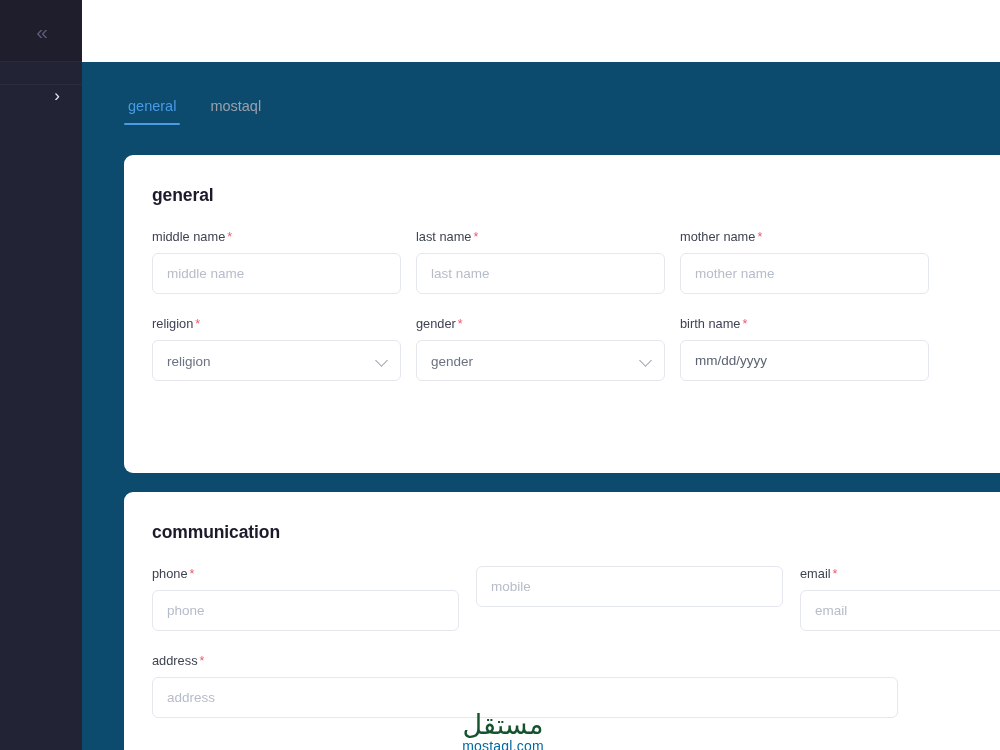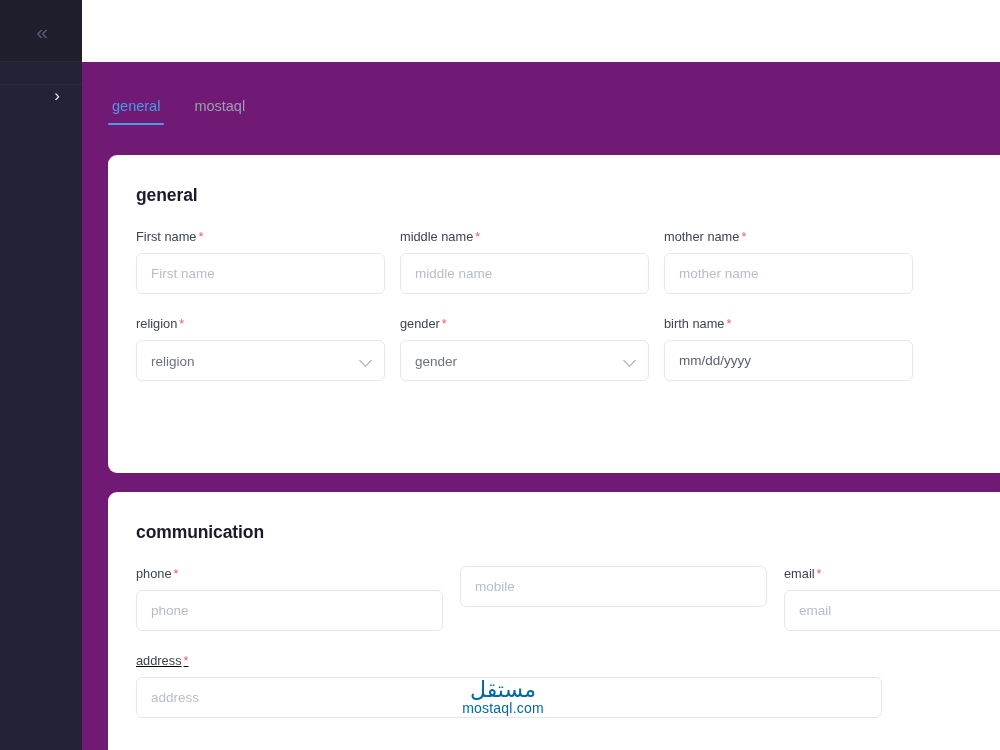--- a/index.html
+++ b/index.html
@@ -78,22 +78,23 @@
     height: 62px;
     background: #ffffff;
   }
 
   
   #main {
     position: absolute;
     left: 82px; top: 62px;
     width: 918px;
     height: 688px;
-    background: #701a75;
+    background: #0c4a6e;
     overflow: hidden;
+    padding-left: 16px;
   }
 
   
   #tabs {
     height: 93px;
     padding-left: 26px;
     display: flex;
     align-items: flex-start;
     gap: 26px;
     padding-top: 36px;
@@ -139,21 +140,21 @@
 
   
   .form-row {
     display: flex;
   }
   .form-row + .form-row { margin-top: 22px; }
 
   .field { position: relative; }
   .field.w-quarter { width: 249px; margin-right: 15px; }
   .field.w-third   { width: 315px; margin-right: 17px; }
-  .field.w-full    { width: 746px; text-decoration: underline; }
+  .field.w-full    { width: 746px; }
 
   .field-label {
     display: block;
     font-size: 12.8px;
     color: #3e4352;
     margin-bottom: 9px;
     white-space: nowrap;
   }
   .req {
     color: #f1556c;
@@ -200,25 +201,26 @@
     position: absolute;
     left: 438px;
     top: 678px;
     width: 130px;
     text-align: center;
     z-index: 20;
     pointer-events: none;
     user-select: none;
   }
   #watermark .wm-ar {
-    font-size: 22px;
-    color: #0369a1;
+    font-size: 27px;
+    color: #14532d;
     line-height: 1.05;
     font-family: "DejaVu Sans", sans-serif;
     direction: rtl;
+    margin-top: 33px;
   }
   #watermark .wm-en {
     font-size: 14px;
     color: #0369a1;
     letter-spacing: 0.2px;
     line-height: 1.1;
     text-align: center;
   }
 </style>
 </head>
@@ -240,34 +242,34 @@
 
   <div id="tabs">
     <div class="tab active">general</div>
     <div class="tab inactive">mostaql</div>
   </div>
 
   <div class="card" id="card-general">
     <div class="section-title">general</div>
 
     <div class="form-row">
-      <div class="field w-quarter">
-        <label class="field-label">
-          <span>First name</span><span class="req">*</span>
-        </label>
-        <input class="control" type="text" placeholder="First name" style="">
-      </div>
 
       <div class="field w-quarter">
         <label class="field-label">
           <span>middle name</span><span class="req">*</span>
         </label>
         <input class="control" type="text" placeholder="middle name" style="">
       </div>
 
+      <div class="field w-quarter">
+        <label class="field-label">
+          <span>last name</span><span class="req">*</span>
+        </label>
+        <input class="control" type="text" placeholder="last name" style="">
+      </div>
 
       <div class="field w-quarter">
         <label class="field-label">
           <span>mother name</span><span class="req">*</span>
         </label>
         <input class="control" type="text" placeholder="mother name" style="">
       </div>
     </div>
 
     <div class="form-row">

